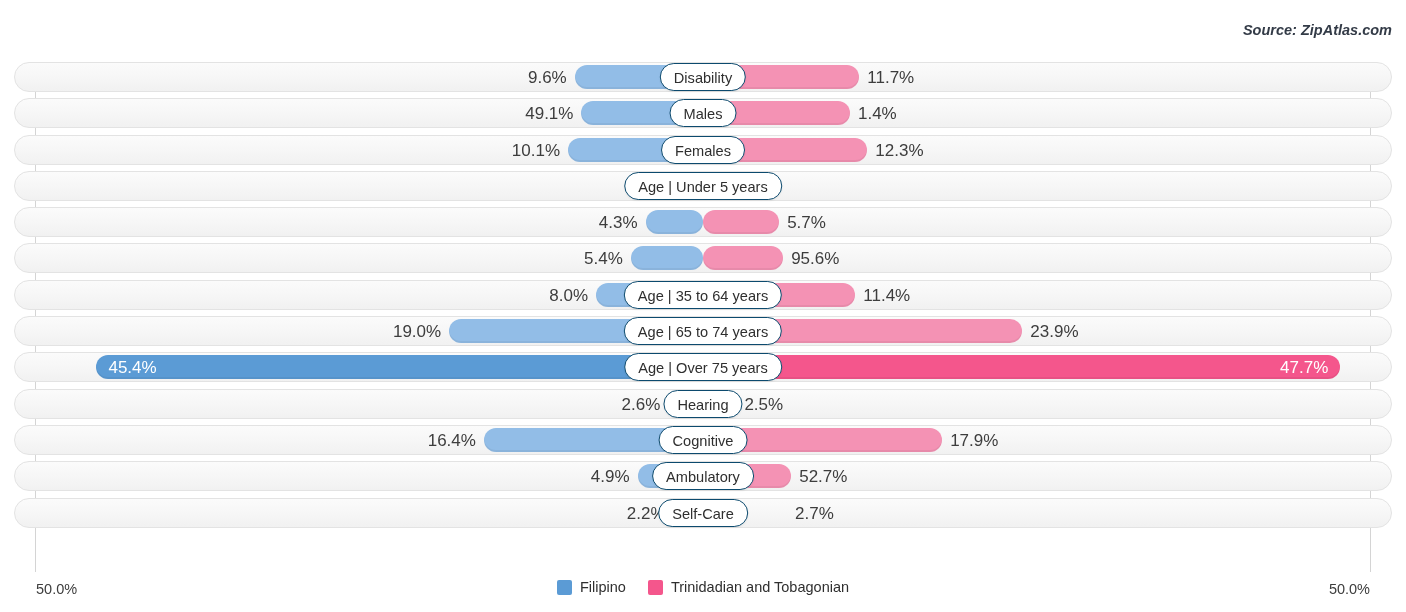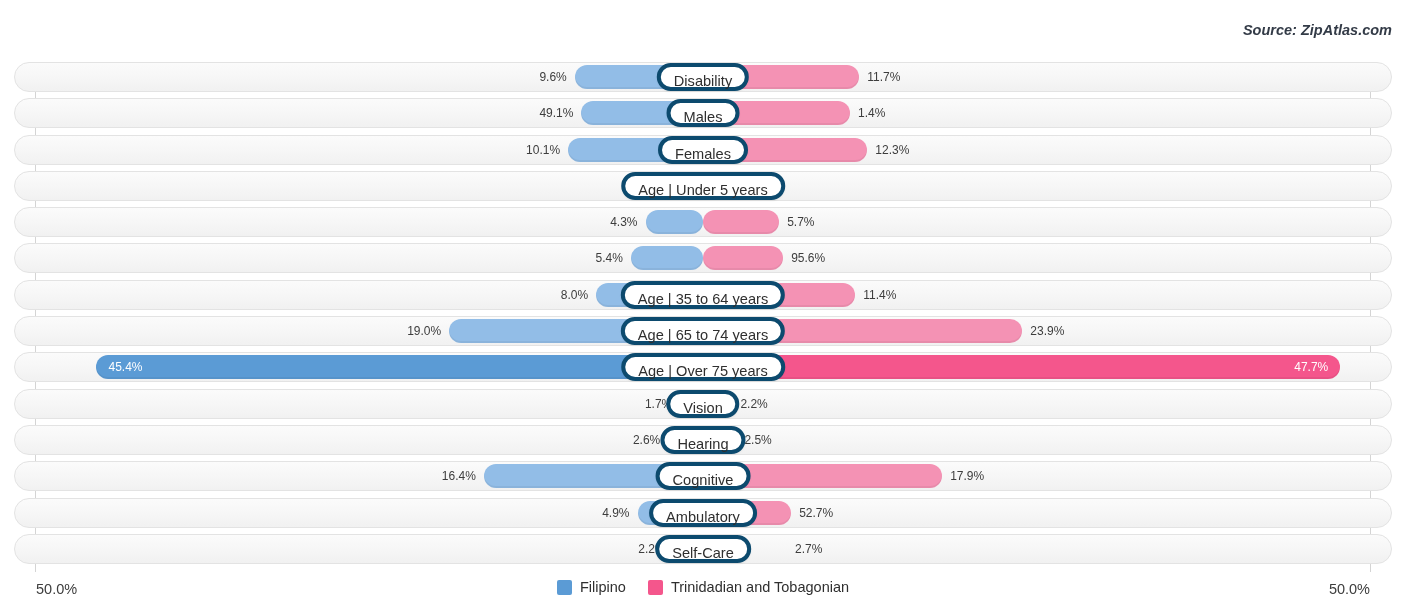--- a/index.html
+++ b/index.html
@@ -104,21 +104,21 @@
   }
   .bar.left.hi  { background: #5b9bd5; }
   .bar.right.hi { background: #f4568c; }
 
   
   .val {
     position: absolute;
     top: 0;
     height: 30px;
     line-height: 31px;
-    font-size: 12px;
+    font-size: 17px;
     color: #3d3d3d;
     white-space: nowrap;
   }
   .val.left  { text-align: right; }
   .val.right { text-align: left; }
 
   
   .val.inside {
     color: #ffffff;
     height: 24px;
@@ -128,21 +128,21 @@
 
   
   .pill {
     position: absolute;
     top: 1px;
     height: 28px;
     line-height: 28px;
     transform: translateX(-50%);
     left: 689px;
     background: #ffffff;
-    border: 4px solid #0c4a6e;
+    border: 1px solid #0c4a6e;
     border-radius: 14px;
     padding: 0 13px;
     font-size: 14.6px;
     color: #2f2f2f;
     white-space: nowrap;
     box-sizing: border-box;
     box-shadow: 0 1px 2px rgba(0,0,0,.06);
   }
 
   
@@ -260,28 +260,20 @@
         <div class="val right" style="left: 1016.3px; width: 98px;">23.9%</div>
         <div class="pill">Age | 65 to 74 years</div>
       </div>
       <div class="row">
         <div class="track"></div>
         <div class="bar left hi" style="width: 606.544px; left: 82.456px;"></div>
         <div class="bar right hi" style="width: 637.272px; left: 689px;"></div>
         <div class="val left inside" style="left: 94.456px; width: 90px; text-align: left;">45.4%</div>
         <div class="val right inside" style="left: 1224.27px; width: 90px; text-align: right;">47.7%</div>
         <div class="pill">Age | Over 75 years</div>
-      </div>
-      <div class="row">
-        <div class="track"></div>
-        <div class="bar left" style="width: 22.712px; left: 666.288px;"></div>
-        <div class="bar right" style="width: 29.392px; left: 689px;"></div>
-        <div class="val left" style="left: 560.288px; width: 98px;">1.7%</div>
-        <div class="val right" style="left: 726.392px; width: 98px;">2.2%</div>
-        <div class="pill">Vision</div>
       </div>
       <div class="row">
         <div class="track"></div>
         <div class="bar left" style="width: 34.736px; left: 654.264px;"></div>
         <div class="bar right" style="width: 33.4px; left: 689px;"></div>
         <div class="val left" style="left: 548.264px; width: 98px;">2.6%</div>
         <div class="val right" style="left: 730.4px; width: 98px;">2.5%</div>
         <div class="pill">Hearing</div>
       </div>
       <div class="row">

